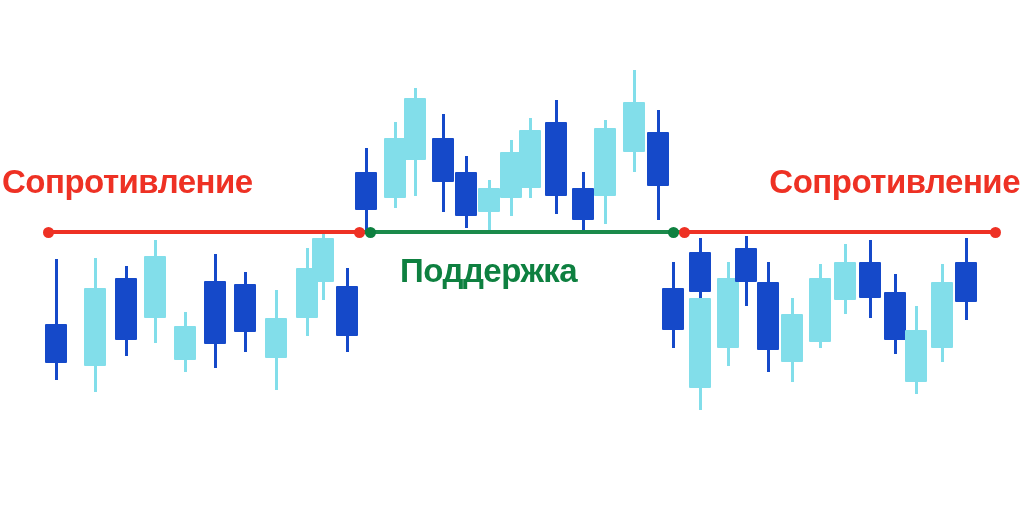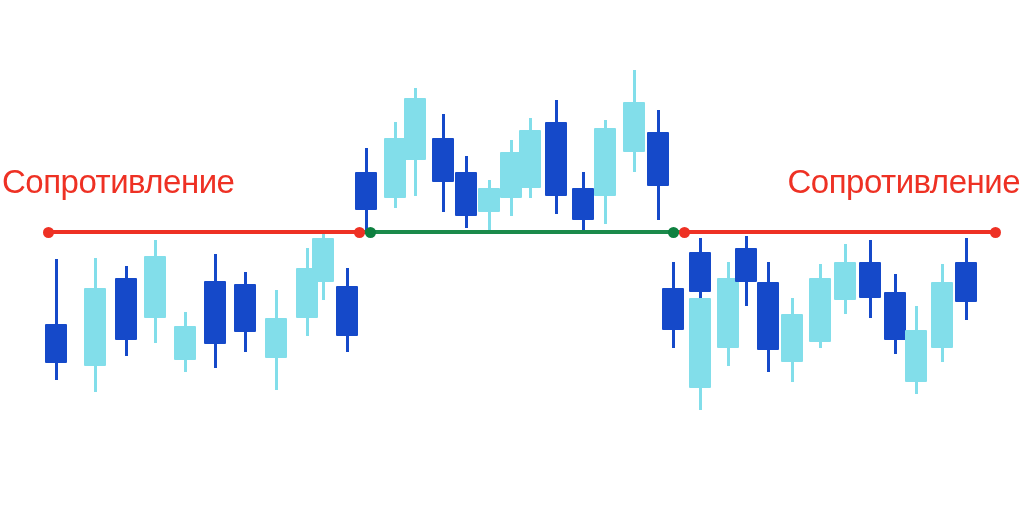--- a/index.html
+++ b/index.html
@@ -40,21 +40,21 @@
 
   .node{
     position:absolute;
     width:11px;height:11px;
     border-radius:50%;
   }
 
   
   .label{
     position:absolute;
-    font-weight:normal;
+    font-weight:bold;
     white-space:nowrap;
     letter-spacing:-0.5px;
   }
   .label-res{
     color:#EE3124;
     font-size:33px;
     top:163px;
   }
   #label-res-left{left:2px;}
   #label-res-right{right:4px;}
@@ -234,14 +234,15 @@
       <div class="node" style="left: 364.5px; top: 226.5px; background: rgb(14, 128, 64);"></div>
       <div class="node" style="left: 667.5px; top: 226.5px; background: rgb(14, 128, 64);"></div>
       <div class="node" style="left: 678.5px; top: 226.5px; background: rgb(238, 49, 36);"></div>
       <div class="node" style="left: 989.5px; top: 226.5px; background: rgb(238, 49, 36);"></div>
     </div>
 
   <div class="label label-res" id="label-res-left">Сопротивление</div>
 
   <div class="label label-res" id="label-res-right">Сопротивление</div>
 
+  <div class="label label-sup" id="label-support">Поддержка</div>
 
 </div>
 
 </body></html>

